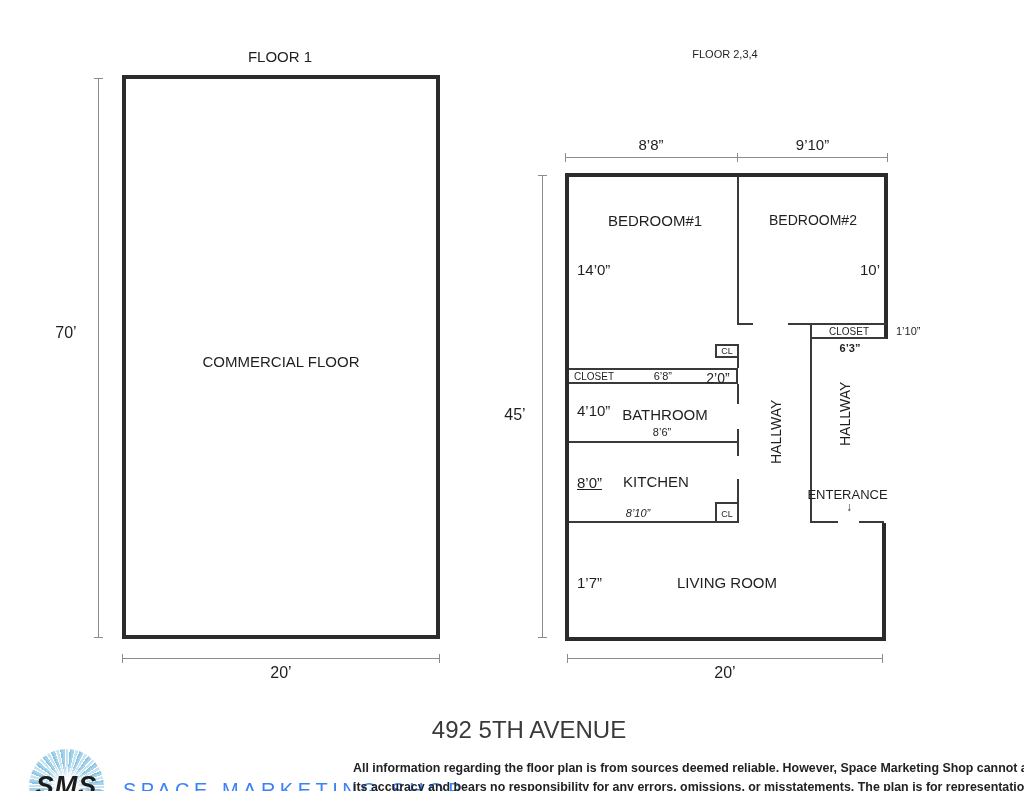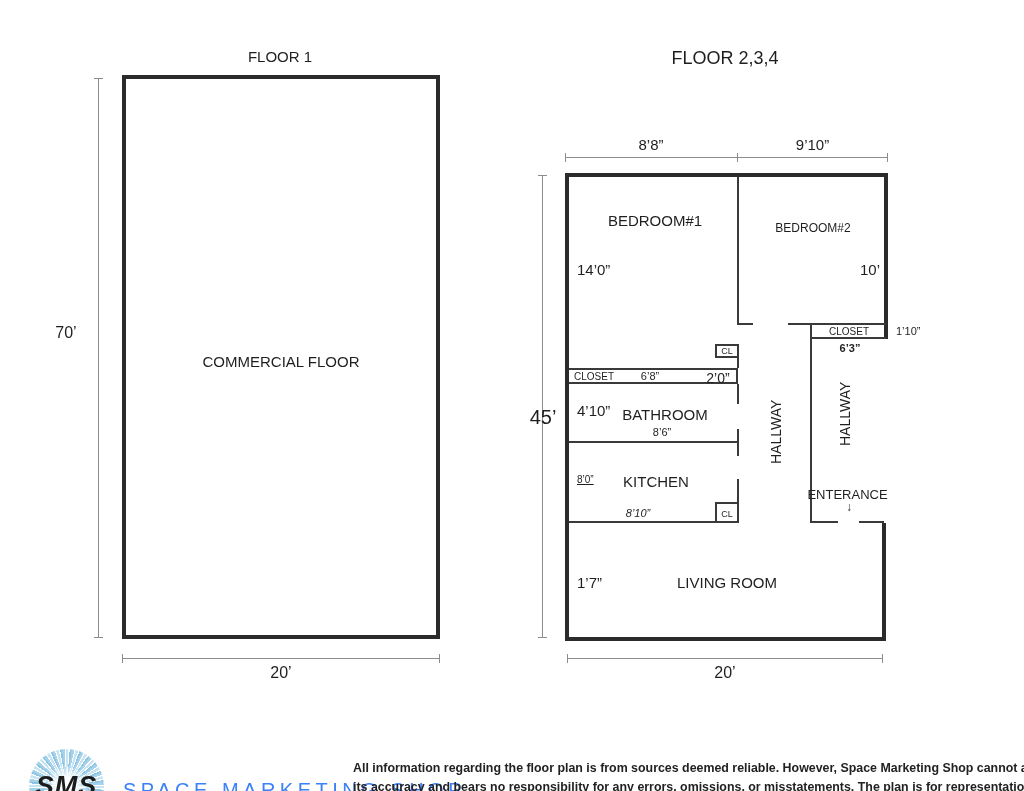--- a/index.html
+++ b/index.html
@@ -46,33 +46,33 @@
   <div class="dim" style="left:98px;top:32px;width:1px;height:560px;"></div>
   <div class="dim" style="left:94px;top:32px;width:9px;height:1px;"></div>
   <div class="dim" style="left:94px;top:591px;width:9px;height:1px;"></div>
   <div class="lbl c" style="left:46px;top:278px;width:40px;font-size:16px;">70’</div>
 
   <div class="dim" style="left:122px;top:612px;width:318px;height:1px;"></div>
   <div class="dim" style="left:122px;top:608px;width:1px;height:9px;"></div>
   <div class="dim" style="left:439px;top:608px;width:1px;height:9px;"></div>
   <div class="lbl c" style="left:122px;top:618px;width:318px;font-size:16px;">20’</div>
 
-  <div class="lbl c" style="left:665px;top:2px;width:120px;font-size:18px;">FLOOR 2,3,4</div>
+  <div class="lbl c" style="left:665px;top:2px;width:120px;font-size:11px;">FLOOR 2,3,4</div>
 
   <div class="dim" style="left:565px;top:111px;width:323px;height:1px;"></div>
   <div class="dim" style="left:565px;top:107px;width:1px;height:9px;"></div>
   <div class="dim" style="left:737px;top:107px;width:1px;height:9px;"></div>
   <div class="dim" style="left:887px;top:107px;width:1px;height:9px;"></div>
   <div class="lbl c" style="left:565px;top:90px;width:172px;font-size:15px;">8’8”</div>
   <div class="lbl c" style="left:737px;top:90px;width:151px;font-size:15px;">9’10”</div>
 
   <div class="dim" style="left:542px;top:129px;width:1px;height:463px;"></div>
   <div class="dim" style="left:538px;top:129px;width:9px;height:1px;"></div>
   <div class="dim" style="left:538px;top:591px;width:9px;height:1px;"></div>
-  <div class="lbl c" style="left:524px;top:360px;width:38px;font-size:20px;">45’</div>
+  <div class="lbl c" style="left:496px;top:360px;width:38px;font-size:16px;">45’</div>
 
   <div class="dim" style="left:567px;top:612px;width:316px;height:1px;"></div>
   <div class="dim" style="left:567px;top:608px;width:1px;height:9px;"></div>
   <div class="dim" style="left:882px;top:608px;width:1px;height:9px;"></div>
   <div class="lbl c" style="left:567px;top:618px;width:316px;font-size:16px;">20’</div>
 
   <div class="wall" style="left:565px;top:127px;width:323px;height:4px;"></div>
   <div class="wall" style="left:565px;top:127px;width:4px;height:468px;"></div>
   <div class="wall" style="left:565px;top:591px;width:321px;height:4px;"></div>
   <div class="wall" style="left:884px;top:127px;width:4px;height:166px;"></div>
@@ -92,52 +92,53 @@
   <div class="iwall" style="left:737px;top:338px;width:2px;height:20px;"></div>
   <div class="iwall" style="left:737px;top:383px;width:2px;height:27px;"></div>
   <div class="iwall" style="left:737px;top:433px;width:2px;height:23px;"></div>
   <div class="iwall" style="left:569px;top:395px;width:169px;height:2px;"></div>
   <div class="iwall" style="left:569px;top:475px;width:170px;height:2px;"></div>
 
   <div class="box" style="left:715px;top:298px;width:24px;height:14px;"></div>
   <div class="box" style="left:715px;top:456px;width:24px;height:21px;"></div>
 
   <div class="lbl c" style="left:575px;top:166px;width:160px;font-size:15px;">BEDROOM#1</div>
-  <div class="lbl c" style="left:742px;top:176px;width:142px;font-size:12px;">BEDROOM#2</div>
+  <div class="lbl c" style="left:742px;top:166px;width:142px;font-size:14px;">BEDROOM#2</div>
   <div class="lbl" style="left:577px;top:215px;font-size:15px;">14’0”</div>
   <div class="lbl r" style="left:842px;top:215px;width:38px;font-size:15px;">10’</div>
 
   <div class="lbl c" style="left:715px;top:299.5px;width:24px;font-size:9px;">CL</div>
 
   <div class="lbl" style="left:574px;top:324.5px;font-size:10px;">CLOSET</div>
-  <div class="lbl c" style="left:628px;top:324px;width:44px;font-size:11px;">6’8”</div>
+  <div class="lbl c" style="left:628px;top:324px;width:44px;font-size:11px;text-align:right;">6’8”</div>
   <div class="lbl c" style="left:702px;top:324px;width:32px;font-size:14px;">2’0”</div>
 
   <div class="lbl" style="left:577px;top:356px;font-size:15px;">4’10”</div>
   <div class="lbl c" style="left:610px;top:360px;width:110px;font-size:15px;">BATHROOM</div>
   <div class="lbl c" style="left:610px;top:380px;width:104px;font-size:11px;">8’6”</div>
 
-  <div class="lbl" style="left:577px;top:428px;font-size:10px;text-decoration:underline;">8’0”</div>
+  <div class="lbl" style="left:577px;top:428px;font-size:15px;text-decoration:underline;">8’0”</div>
   <div class="lbl c" style="left:600px;top:427px;width:112px;font-size:15px;">KITCHEN</div>
   <div class="lbl c" style="left:588px;top:461px;width:100px;font-size:11px;font-style:italic;">8’10”</div>
   <div class="lbl c" style="left:715px;top:463px;width:24px;font-size:9px;">CL</div>
 
   <div class="lbl c vtext" style="left:765px;top:327px;width:22px;height:118px;font-size:14px;">HALLWAY</div>
   <div class="lbl c vtext" style="left:834px;top:309px;width:22px;height:118px;font-size:14px;">HALLWAY</div>
 
   <div class="lbl c" style="left:812px;top:279.5px;width:74px;font-size:10px;">CLOSET</div>
   <div class="lbl c" style="left:820px;top:296px;width:60px;font-size:11px;font-weight:bold;">6’3”</div>
   <div class="lbl" style="left:896px;top:279px;font-size:11px;">1’10”</div>
 
   <div class="lbl c" style="left:795px;top:442px;width:105px;font-size:13px;">ENTERANCE</div>
   <div class="lbl c" style="left:840px;top:455px;width:18px;font-size:12px;font-weight:bold;">↓</div>
 
   <div class="lbl" style="left:577px;top:528px;font-size:15px;">1’7”</div>
   <div class="lbl c" style="left:640px;top:528px;width:174px;font-size:15px;">LIVING ROOM</div>
 
+  <div class="lbl c" style="left:369px;top:670px;width:320px;font-size:24px;color:#3a3a3a;">492 5TH AVENUE</div>
 
   <div id="logo">
     <span>SMS</span>
   </div>
   <div class="lbl company" style="left:123px;top:733px;">SPACE MARKETING SHOP</div>
 
   <div class="lbl c disc" style="left:353px;top:715px;width:662px;">All information regarding the floor plan is from sources deemed reliable.  However, Space Marketing Shop cannot assure</div>
   <div class="lbl c disc" style="left:353px;top:734px;width:662px;">its accuracy and bears no responsibility for any errors, omissions, or misstatements.  The plan is for representational purposes only</div>
   <div class="lbl c disc" style="left:353px;top:753px;width:662px;">and should be used as such by the prospective purchaser.  All dimensions are approximate and should be re-measured for absolute accuracy.</div>
 

